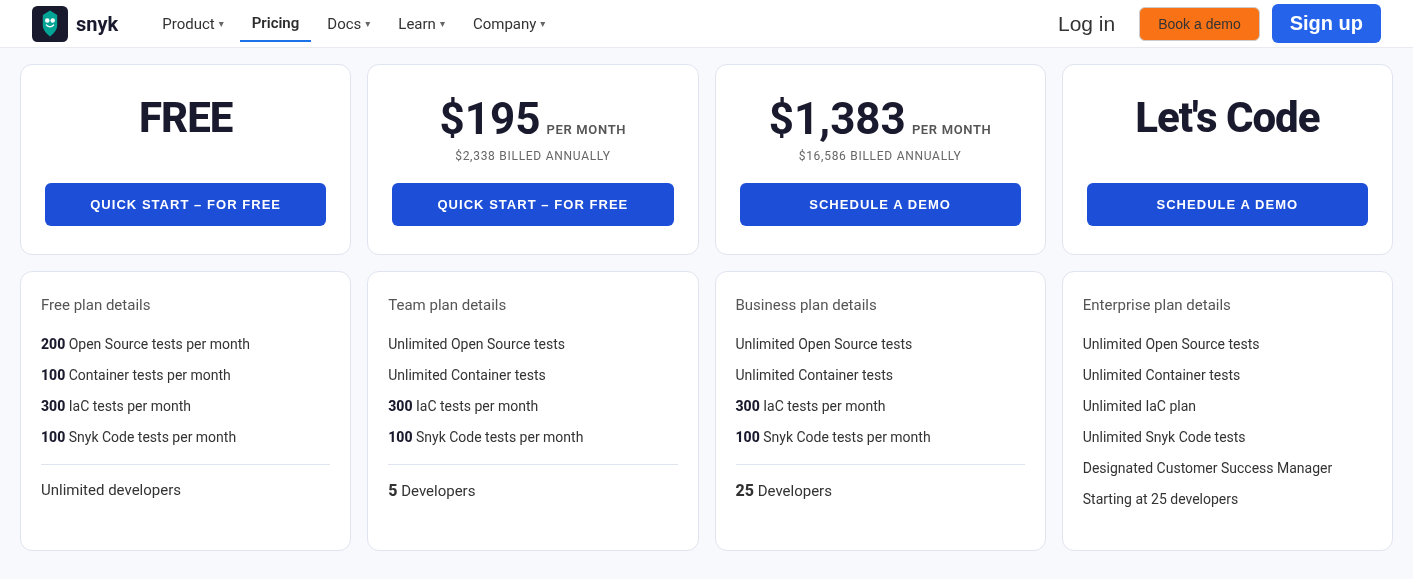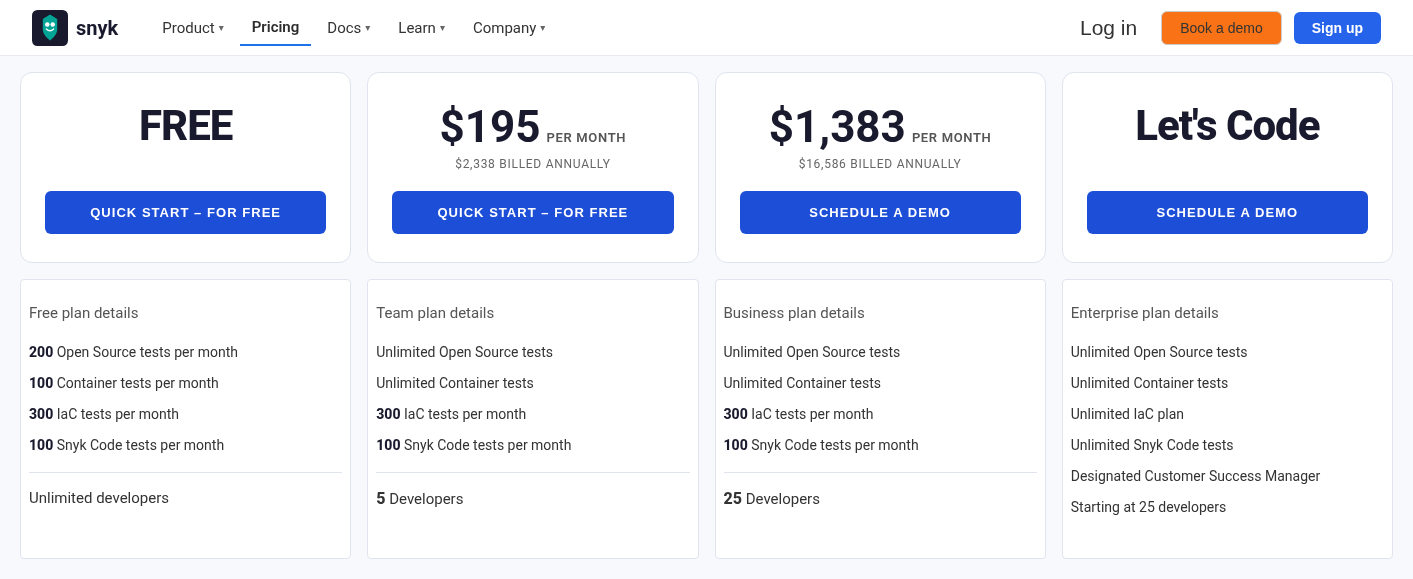--- a/index.html
+++ b/index.html
@@ -8,21 +8,21 @@
       background: #f8f9fc;
       color: #1a1a2e;
     }
 
     
     nav {
       background: #fff;
       display: flex;
       align-items: center;
       padding: 0 32px;
-      height: 56px;
+      height: 48px;
       border-bottom: 1px solid #e8eaf0;
       position: relative;
       z-index: 10;
     }
     .nav-logo {
       display: flex;
       align-items: center;
       gap: 8px;
       margin-right: 32px;
       text-decoration: none;
@@ -81,21 +81,21 @@
       font-size: 14px;
       color: #333;
       background: #f97316;
       border: 1.5px solid #ccc;
       border-radius: 6px;
       padding: 8px 18px;
       cursor: pointer;
       font-weight: 500;
     }
     .btn-signup {
-      font-size: 14px;
+      font-size: 20px;
       color: #fff;
       background: #2563eb;
       border: none;
       border-radius: 6px;
       padding: 8px 18px;
       cursor: pointer;
       font-weight: 600;
     }
 
     
@@ -171,23 +171,23 @@
     }
 
     
     .pricing-bottom {
       display: grid;
       grid-template-columns: 1fr 1fr 1fr 1fr;
       gap: 16px;
     }
     .plan-details-card {
       background: #fff;
-      border-radius: 4px;
+      border-radius: 12px;
       border: 1px solid #e0e4ef;
-      padding: 24px 8px;
+      padding: 24px 20px;
       min-height: 280px;
     }
     .plan-details-title {
       font-size: 15px;
       color: #555;
       margin-bottom: 20px;
       font-weight: 400;
     }
     .plan-feature {
       font-size: 14px;

